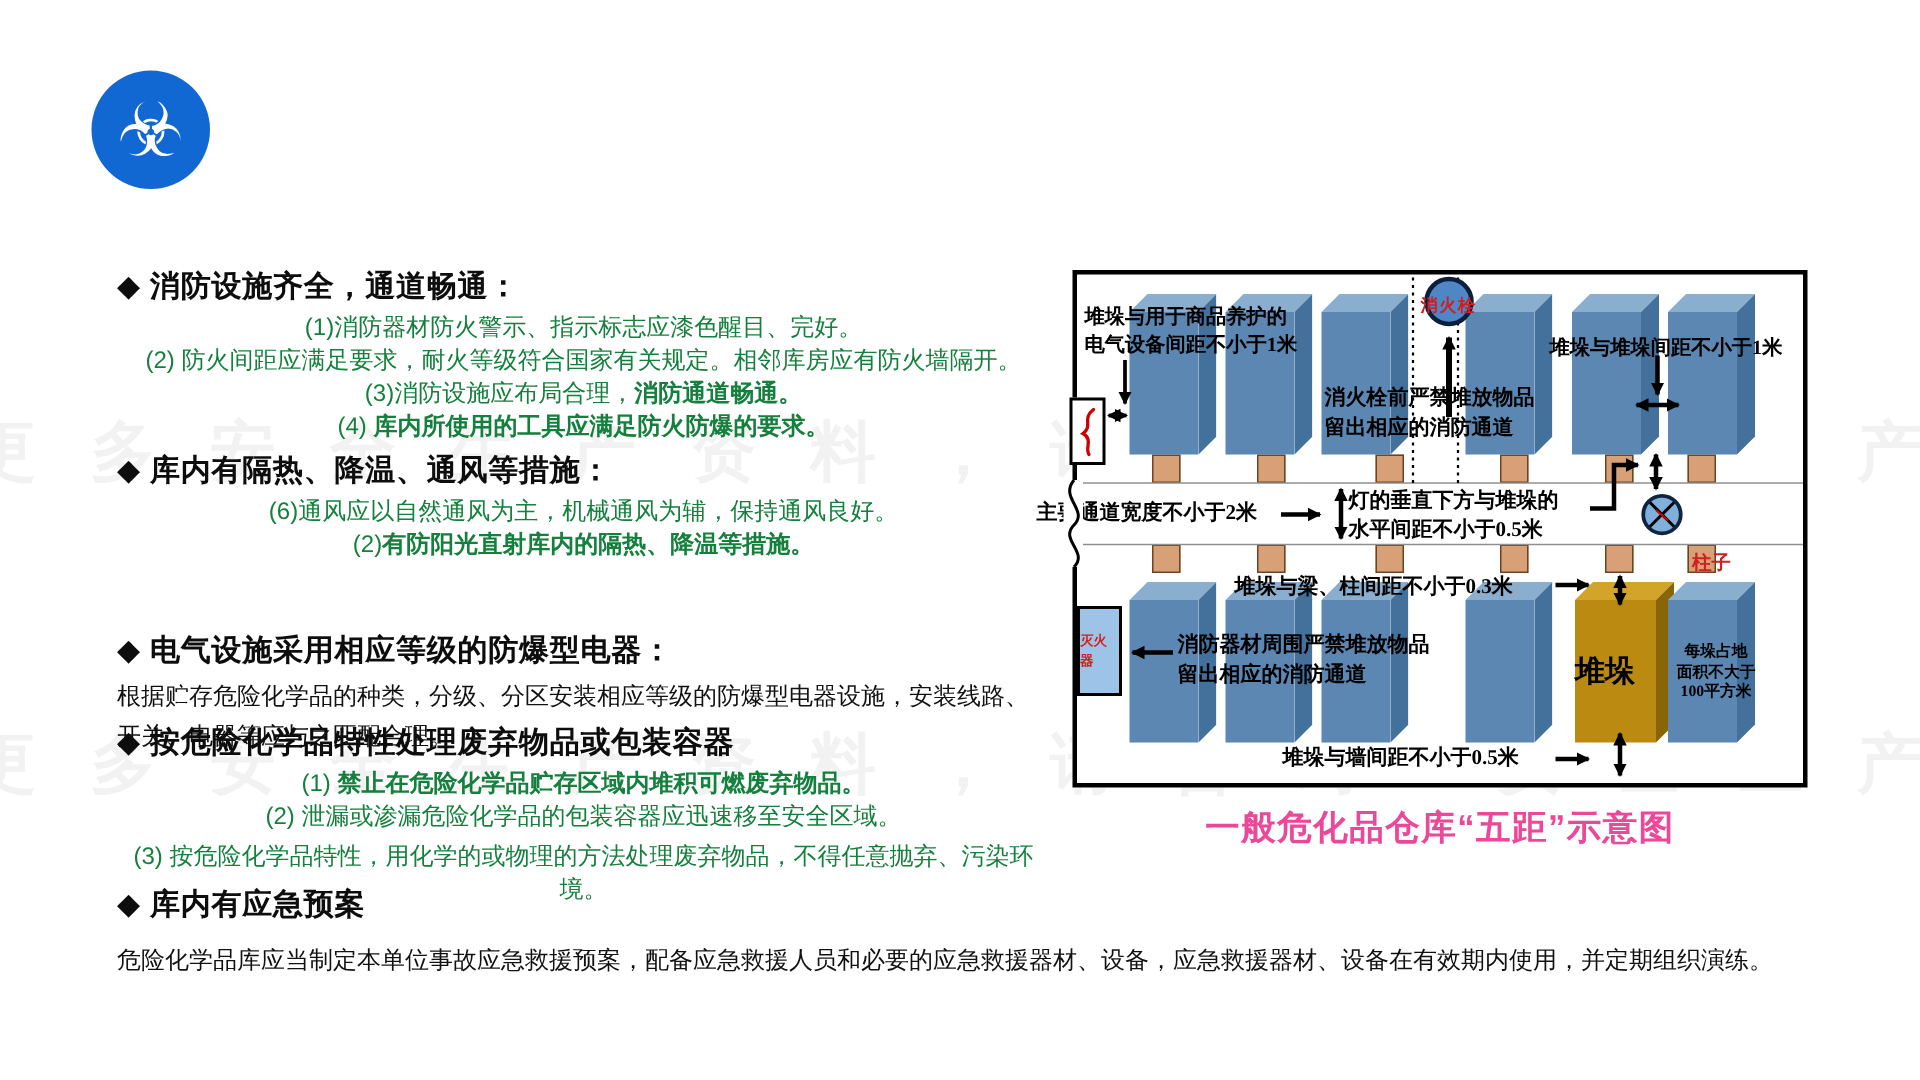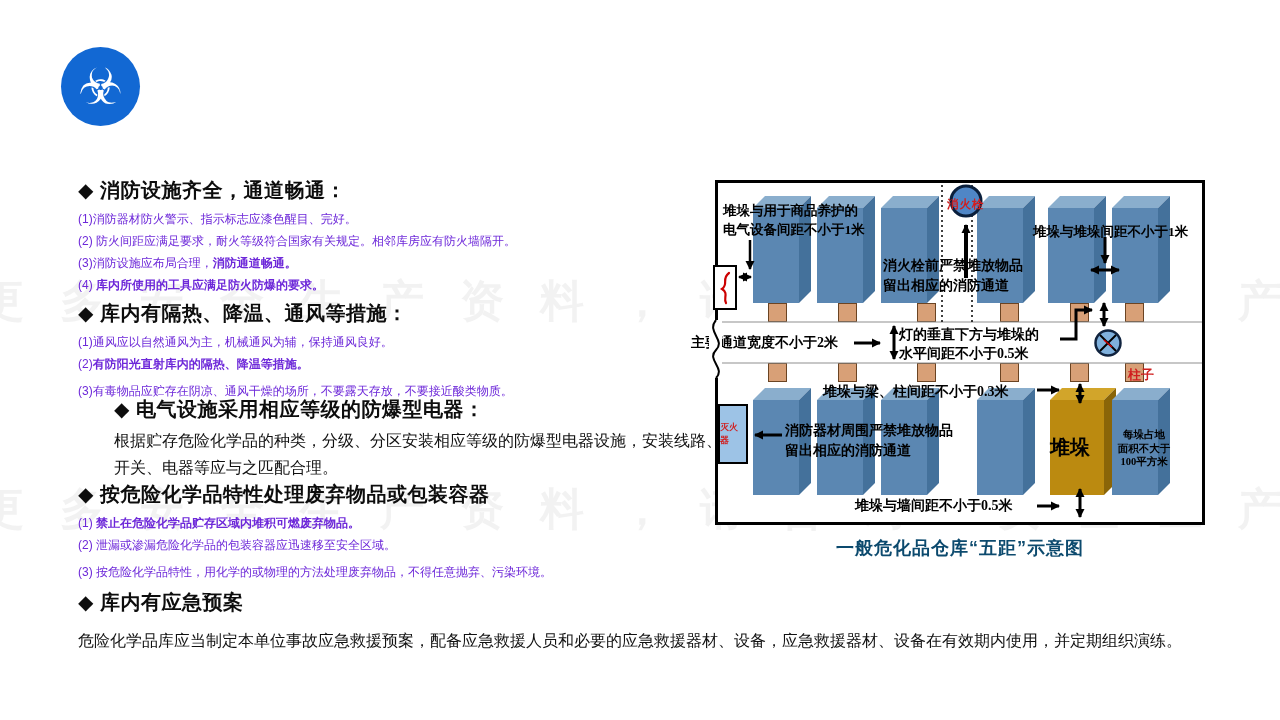--- a/index.html
+++ b/index.html
@@ -14,23 +14,23 @@
   .badge{position:absolute;left:61px;top:47px;width:79px;height:79px;border-radius:50%;
          background:#1268d3;display:flex;align-items:center;justify-content:center;z-index:3;}
   .badge span{color:#fff;font-size:50px;line-height:1;}
   .banner{position:absolute;left:128px;top:58px;width:436px;height:59px;background:#1268d3;
           clip-path:polygon(0 0,calc(100% - 30px) 0,100% 50%,calc(100% - 30px) 100%,0 100%);
           display:flex;align-items:center;padding-left:34px;box-sizing:border-box;z-index:2;}
   .banner-title{color:#fff;font-size:37px;font-weight:bold;letter-spacing:2px;}
 
   
   .sec{position:absolute;left:78px;width:622px;z-index:1;}
-  #sec1{top:177px;} #sec2{top:300px;} #sec3{top:396px;width:645px;margin-left:36px;} #sec4{top:481px;} #sec5{top:589px;width:1170px;}
+  #sec1{top:177px;} #sec2{top:300px;} #sec3{top:420px;width:645px;} #sec4{top:481px;} #sec5{top:589px;width:1170px;}
   .sec-h{font-size:20px;font-weight:bold;color:#0d0d0d;margin-bottom:4px;letter-spacing:.5px;}
-  .sec-i{font-size:12px;line-height:22px;color:#6d28d9;}
+  .sec-i{font-size:16px;line-height:22px;color:#15803d;text-align:center;}
   .gap{margin-top:5px;}
   .b{font-weight:bold;}
   #sec3 .sec-body{font-size:16px;line-height:27px;}
   #sec5 .sec-body{font-size:16px;line-height:22px;margin-top:14px;}
 
   
   .diagram{position:absolute;left:715px;top:180px;width:490px;height:345px;border:3px solid #000;
            background:#fff;box-sizing:border-box;z-index:1;}
   .stack{position:absolute;width:58px;height:107px;z-index:2;}
   .stack .ftop{position:absolute;inset:0;clip-path:polygon(12px 0,58px 0,46px 12px,0 12px);background:#8aaecd;}
@@ -50,22 +50,22 @@
           line-height:20px;color:#000;white-space:nowrap;z-index:4;}
   .dlabel.sm{font-size:13.5px;line-height:19px;}
   .red{color:#d01f1f;}
   .extinguisher{position:absolute;left:0;top:221px;width:30px;height:60px;background:#9dc3e6;border:2px solid #000;
                 box-sizing:border-box;z-index:5;display:flex;align-items:center;justify-content:center;}
   .extinguisher .t{font-size:9px;font-weight:bold;color:#d01f1f;font-family:"Liberation Serif","DejaVu Serif",serif;}
   .edevice{position:absolute;left:-5px;top:82px;width:24px;height:45px;background:#fff;border:2px solid #000;
            box-sizing:border-box;z-index:6;display:flex;align-items:center;justify-content:center;}
   .wallbreak{position:absolute;left:-9px;top:137px;width:13px;height:58px;background:#fff;z-index:5;}
 
-  .caption{position:absolute;left:715px;top:536px;width:490px;text-align:center;font-size:18px;font-weight:bold;
-           color:#0c4a6e;letter-spacing:1px;z-index:1;}
+  .caption{position:absolute;left:715px;top:536px;width:490px;text-align:center;font-size:23px;font-weight:bold;
+           color:#ec4899;letter-spacing:1px;z-index:1;}
 
   
   .logo{position:absolute;left:946px;top:636px;display:flex;align-items:center;gap:4px;z-index:1;}
   .logo-text{font-size:31px;font-weight:bold;letter-spacing:3px;color:#f3f3f3;
              text-shadow:1px 1px 0 #c2c2c2,2px 2px 1px #e0e0e0;}
 </style>
 </head>
 <body>
 
 <div class="slide">
@@ -80,23 +80,22 @@
   <div class="sec" id="sec1">
     <div class="sec-h">◆ 消防设施齐全，通道畅通：</div>
     <div class="sec-i"><span>(1)消防器材防火警示、指示标志应漆色醒目、完好。</span></div>
     <div class="sec-i"><span>(2) 防火间距应满足要求，耐火等级符合国家有关规定。相邻库房应有防火墙隔开。</span></div>
     <div class="sec-i"><span>(3)消防设施应布局合理，</span><span class="b">消防通道畅通。</span></div>
     <div class="sec-i"><span>(4) </span><span class="b">库内所使用的工具应满足防火防爆的要求。</span></div>
   </div>
 
   <div class="sec" id="sec2">
     <div class="sec-h">◆ 库内有隔热、降温、通风等措施：</div>
-    <div class="sec-i"><span>(1)通风应以自然通风为主，机械通风为辅，保持通风良好。</span></div>
+    <div class="sec-i"><span>(6)通风应以自然通风为主，机械通风为辅，保持通风良好。</span></div>
     <div class="sec-i"><span>(2)</span><span class="b">有防阳光直射库内的隔热、降温等措施。</span></div>
-    <div class="sec-i gap"><span>(3)有毒物品应贮存在阴凉、通风干燥的场所，不要露天存放，不要接近酸类物质。</span></div>
   </div>
 
   <div class="sec" id="sec3">
     <div class="sec-h">◆ 电气设施采用相应等级的防爆型电器：</div>
     <div class="sec-body">
       <div>根据贮存危险化学品的种类，分级、分区安装相应等级的防爆型电器设施，安装线路、</div>
       <div>开关、电器等应与之匹配合理。</div>
     </div>
   </div>
 

